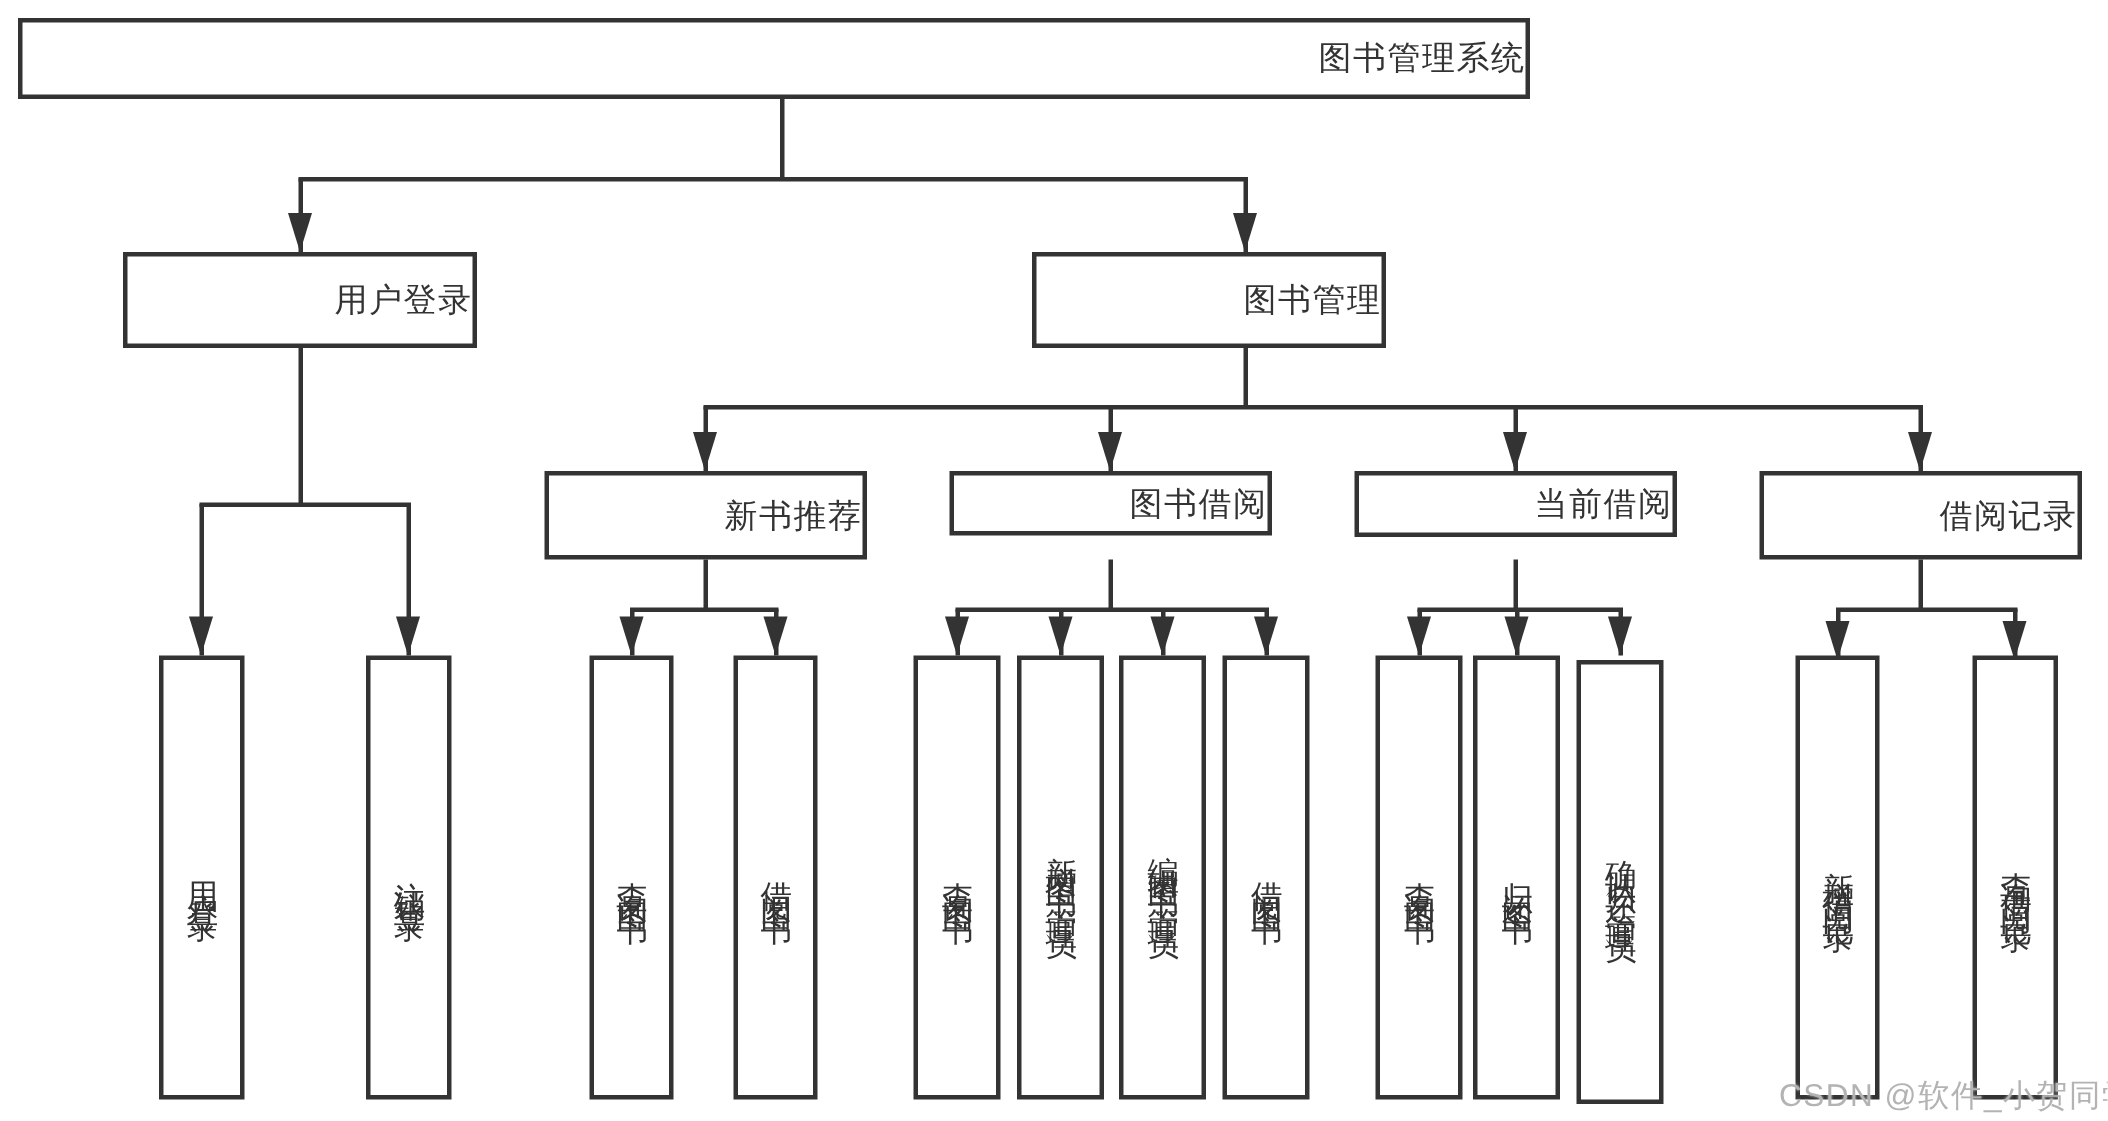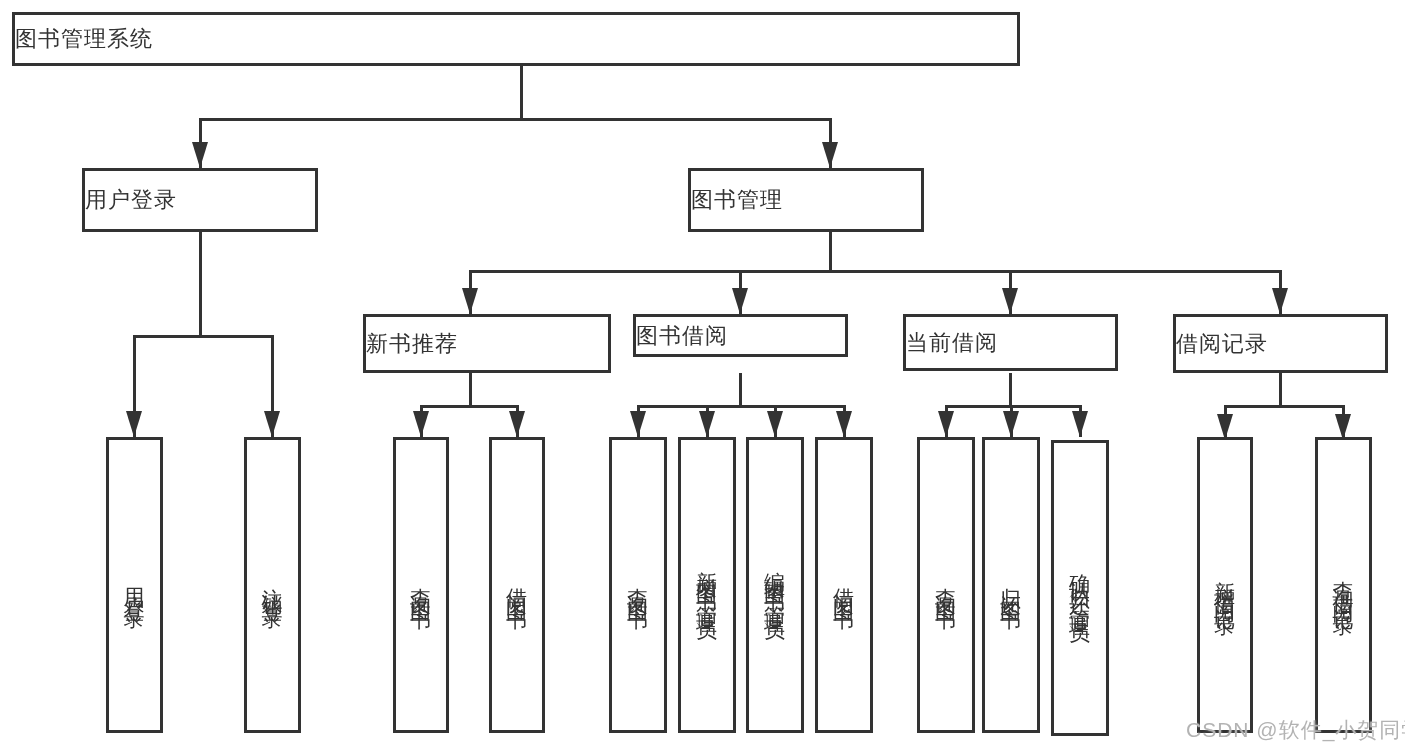--- a/index.html
+++ b/index.html
@@ -6,21 +6,21 @@
     --line:#333333; --box-border:#333333; --box-bg:#ffffff;
     --text:#333333; --watermark:#b3b3b3; --bg:#ffffff;
   }
   html,body{margin:0;padding:0;}
   body{background:var(--bg);font-family:"Liberation Sans","DejaVu Sans",sans-serif;}
   .canvas{position:relative;width:1405px;height:747px;background:var(--bg);overflow:hidden;}
 
   .hbox{
     position:absolute;box-sizing:border-box;
     border:3px solid var(--box-border);background:var(--box-bg);
-    display:flex;align-items:center;justify-content:flex-start;
+    display:flex;align-items:center;justify-content:flex-end;
     color:var(--text);font-size:22px;letter-spacing:1px;
   }
   .vbox{
     position:absolute;box-sizing:border-box;
     border:3px solid var(--box-border);background:var(--box-bg);
     display:flex;align-items:center;justify-content:center;
     color:var(--text);font-size:21px;
   }
   .vtext{
     writing-mode:vertical-rl;text-orientation:mixed;
@@ -47,27 +47,27 @@
     <span>图书管理系统</span>
   </div>
 
   <div class="hbox" style="left:82px;top:168px;width:236px;height:64px">
     <span>用户登录</span>
   </div>
   <div class="hbox" style="left:688px;top:168px;width:236px;height:64px">
     <span>图书管理</span>
   </div>
 
-  <div class="hbox" style="left:363px;top:314px;width:248px;height:59px">
+  <div class="hbox" style="left:363px;top:314px;width:215px;height:59px">
     <span>新书推荐</span>
   </div>
   <div class="hbox" style="left:633px;top:314px;width:215px;height:43px">
     <span>图书借阅</span>
   </div>
-  <div class="hbox" style="left:903px;top:314px;width:215px;height:57px">
+  <div class="hbox" style="left:903px;top:314px;width:215px;height:44px">
     <span>当前借阅</span>
   </div>
   <div class="hbox" style="left:1173px;top:314px;width:215px;height:59px">
     <span>借阅记录</span>
   </div>
 
   <div class="vbox" style="left:106px;top:437px;width:57px;height:296px">
     <span class="vtext">用户登录</span>
   </div>
   <div class="vbox" style="left:244px;top:437px;width:57px;height:296px">

